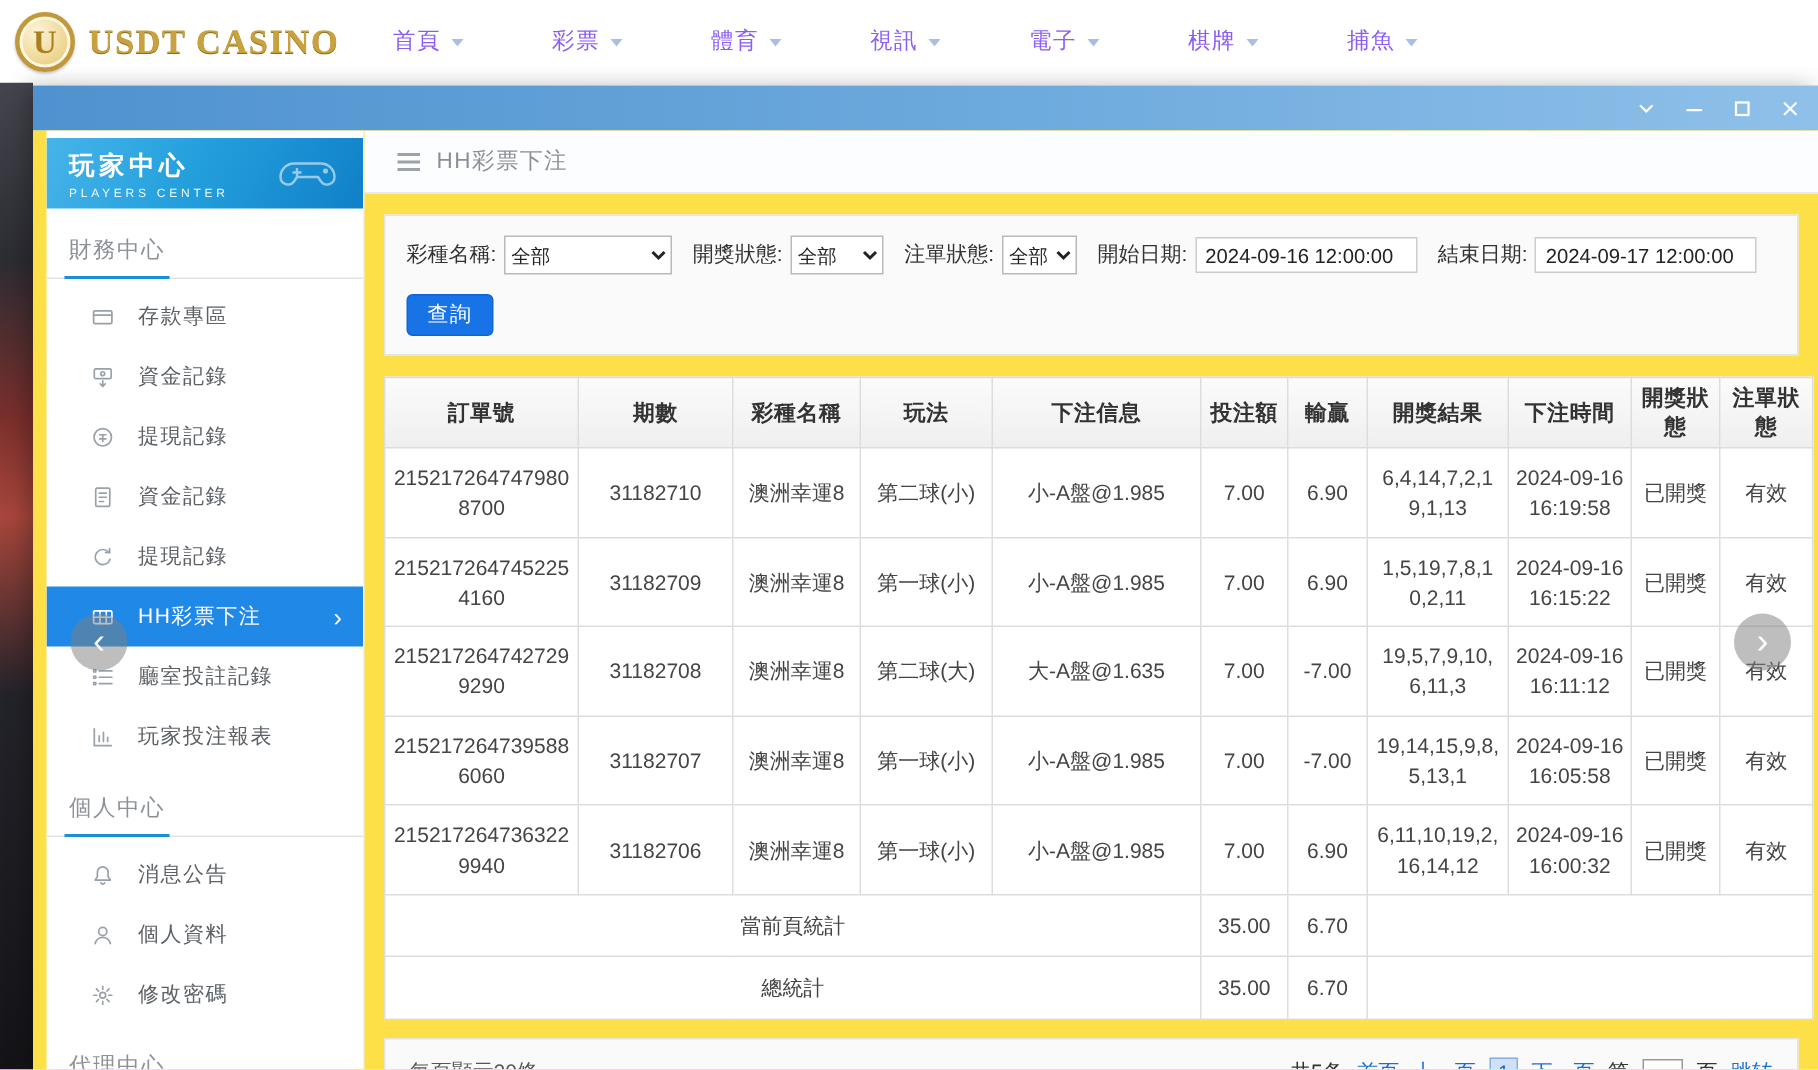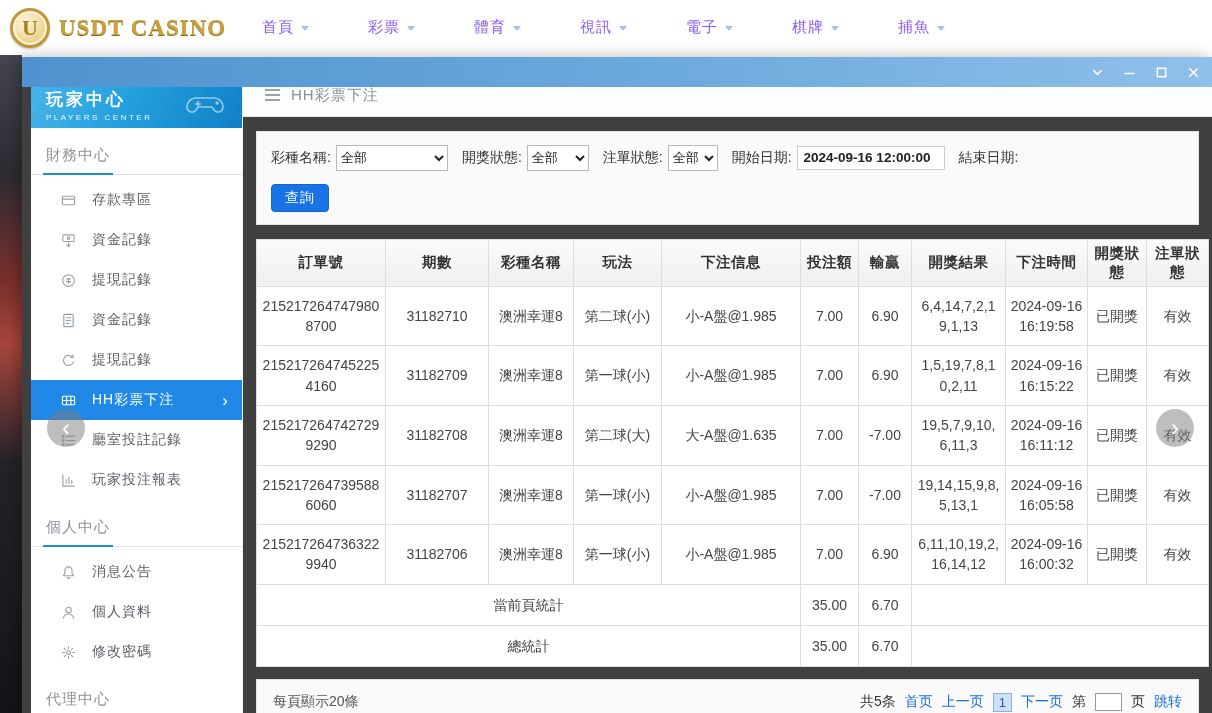--- a/index.html
+++ b/index.html
@@ -47,21 +47,21 @@
   }
   .titlebar {
     flex: 0 0 30px; height: 30px;
     background: linear-gradient(90deg, #4f92cf 0%, #6daadd 55%, #8fc0e9 100%);
     display: flex; justify-content: flex-end; align-items: center; padding-right: 12px;
   }
   .win-controls { display: flex; gap: 19px; align-items: center; }
   .win-btn { cursor: pointer; display: flex; align-items: center; }
   .win-btn svg { width: 13px; height: 13px; display: block; stroke: #fff; stroke-width: 1.6; fill: none; stroke-linecap: round; }
 
-  .window-body { flex: 1; display: flex; padding-left: 9px; overflow: hidden; background: #404040; align-items: center; }
+  .window-body { flex: 1; display: flex; padding-left: 9px; overflow: hidden; background: #fde047; }
 
   
   .sidebar { flex: 0 0 211px; width: 211px; padding-top: 5px; overflow: hidden; background: #fff; }
   .sidebar-header {
     height: 47px; color: #fff; padding: 0 12px 0 15px;
     background: linear-gradient(115deg, #47b4e9 0%, #24a0dd 45%, #1080c9 100%);
     display: flex; align-items: center; justify-content: space-between;
   }
   .sb-title { font-size: 17px; font-weight: bold; letter-spacing: 3px; }
   .sb-sub { font-size: 8px; letter-spacing: 2.5px; margin-top: 2px; opacity: .92; }
@@ -93,21 +93,21 @@
   .page-title { margin-left: 11px; font-size: 15px; letter-spacing: 1px; }
 
   .content-inner { flex: 1; padding: 14px 13px 0; overflow: hidden; }
 
   .filter-panel { border: 1px solid #e4e4e4; background: #fafafa; padding: 13px 14px 12px; }
   .filter-row { display: flex; align-items: center; font-size: 14px; color: #333; white-space: nowrap; }
   .filter-row label { margin-right: 5px; }
   .f-gap { display: inline-block; width: 14px; }
   .sel { height: 26px; border: 1px solid #b9b9b9; background: #fff; font-size: 13px; color: #222; font-family: "Liberation Sans", sans-serif; }
   .sel.w1 { width: 112px; } .sel.w2 { width: 62px; } .sel.w3 { width: 50px; }
-  .date-input { width: 148px; height: 24px; border: 1px solid #ccc; padding: 1px 6px; font-size: 13.5px; color: #222; font-family: "Liberation Sans", sans-serif; font-weight: bold; }
+  .date-input { width: 148px; height: 24px; border: 1px solid #ccc; padding: 1px 6px; font-size: 13.5px; color: #222; font-family: "Liberation Sans", sans-serif; }
   .query-btn {
     margin-top: 13px; background: #1773e6; color: #fff; border: 1px solid #1265d2; border-radius: 4px;
     padding: 4px 13px; font-size: 14px; cursor: pointer; letter-spacing: 1px;
   }
 
   .bets-table { width: 100%; border-collapse: collapse; table-layout: fixed; margin-top: 14px; background: #fff; }
   .bets-table th, .bets-table td { border: 1px solid #ddd; text-align: center; vertical-align: middle; }
   .bets-table th {
     background: linear-gradient(#fbfbfb, #efefef); font-size: 14.5px; color: #333;
     height: 39px; font-weight: bold; padding: 4px 2px; letter-spacing: 0.5px;
@@ -334,20 +334,21 @@
             <label>開獎狀態:</label>
             <select class="sel w2"><option>全部</option></select>
             <span class="f-gap"></span>
             <label>注單狀態:</label>
             <select class="sel w3"><option>全部</option></select>
             <span class="f-gap"></span>
             <label>開始日期:</label>
             <input type="text" class="date-input" value="2024-09-16 12:00:00" style="">
             <span class="f-gap"></span>
             <label>結束日期:</label>
+            <input type="text" class="date-input" value="2024-09-17 12:00:00" style="">
           </div>
           <button class="query-btn">查詢</button>
         </div>
 
         <table class="bets-table">
           <colgroup id="table-colgroup">
               <col style="width: 129px;">
               <col style="width: 103px;">
               <col style="width: 85px;">
               <col style="width: 88px;">

